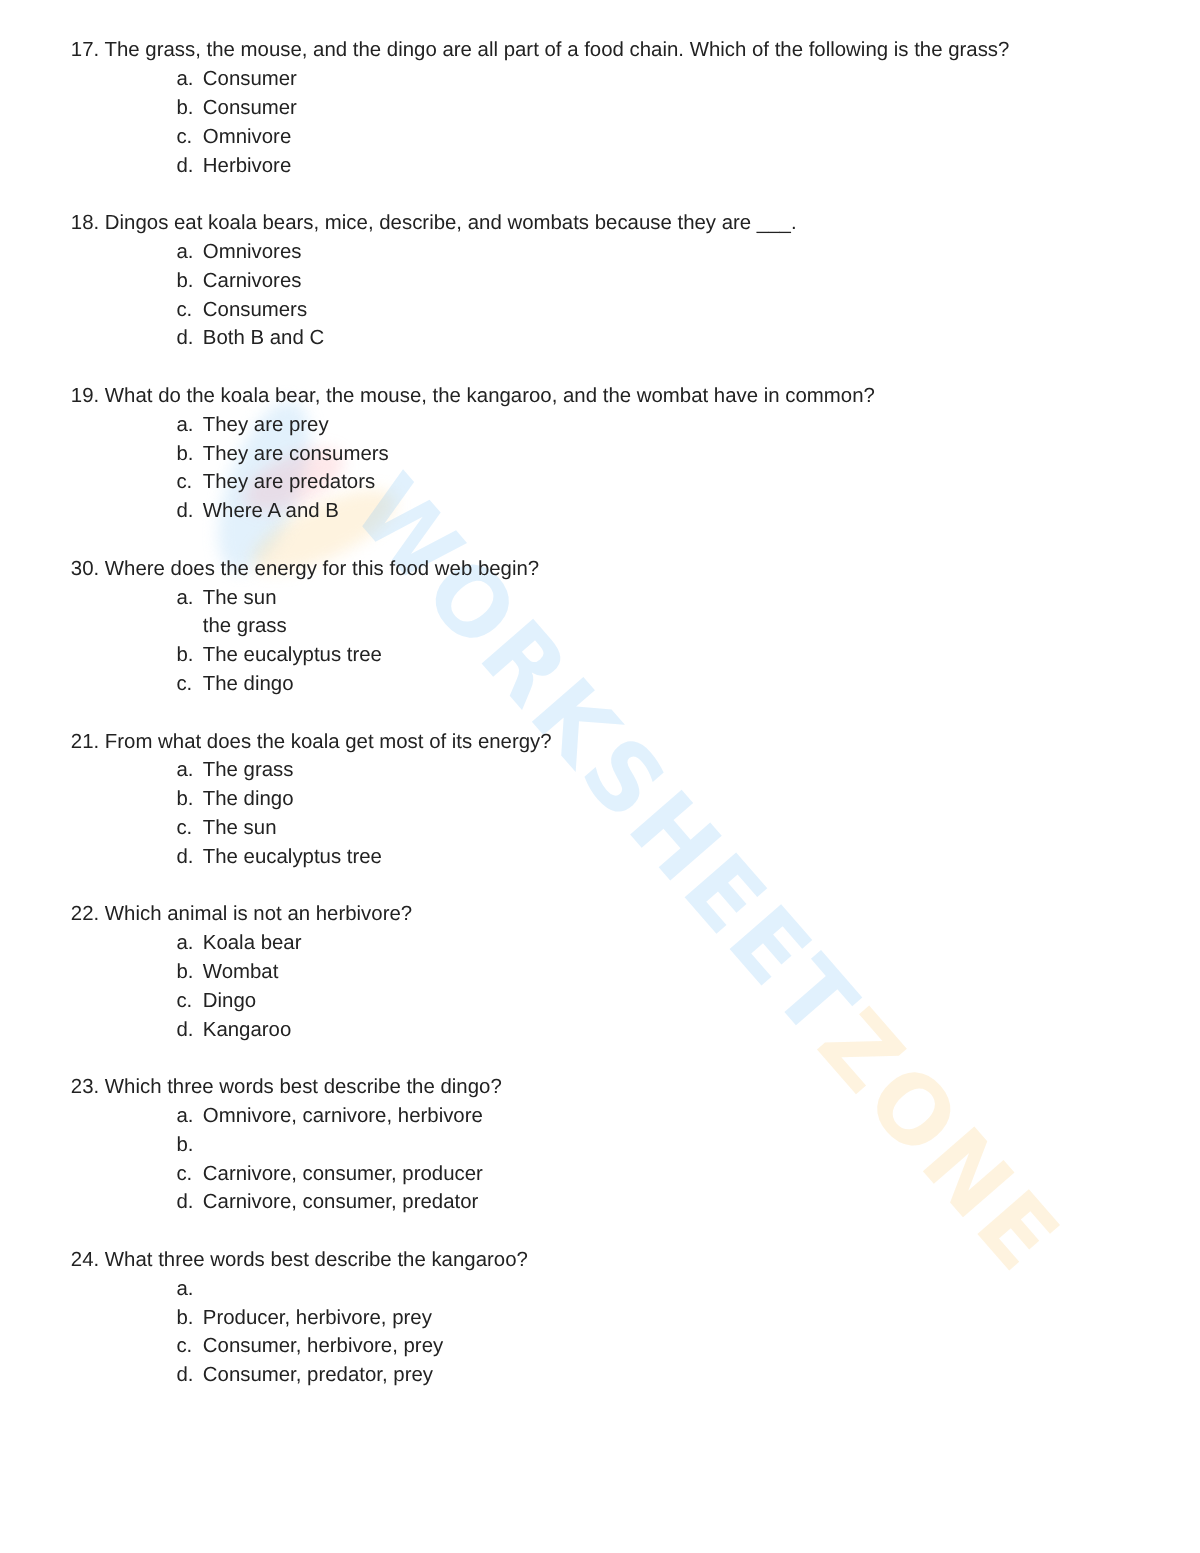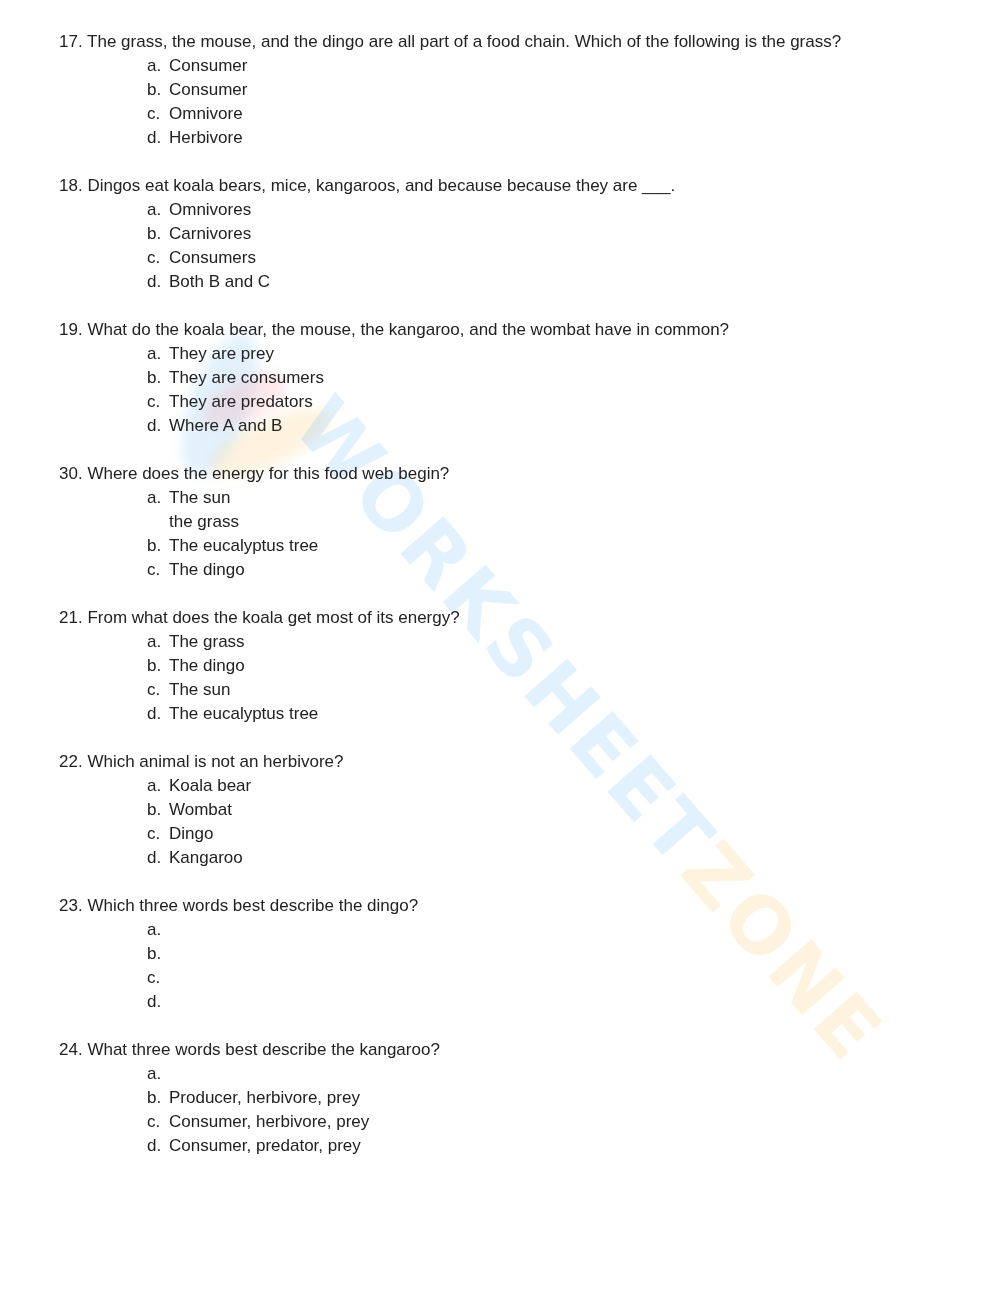--- a/index.html
+++ b/index.html
@@ -73,21 +73,21 @@
       </div>
     <div class="opt-line">
         <span class="opt-letter">d.</span>
         <span class="opt-text">Herbivore</span>
       </div>
   </div>
 
   <div class="question">
     <div class="q-line">
       <span class="q-num">18.</span>
-      <span>Dingos eat koala bears, mice, kangaroos, and because because they are ___.</span>
+      <span>Dingos eat koala bears, mice, describe, and wombats because they are ___.</span>
     </div>
     <div class="opt-line">
         <span class="opt-letter">a.</span>
         <span class="opt-text">Omnivores</span>
       </div>
     <div class="opt-line">
         <span class="opt-letter">b.</span>
         <span class="opt-text">Carnivores</span>
       </div>
     <div class="opt-line">
@@ -192,29 +192,32 @@
       </div>
   </div>
 
   <div class="question">
     <div class="q-line">
       <span class="q-num">23.</span>
       <span>Which three words best describe the dingo?</span>
     </div>
     <div class="opt-line">
         <span class="opt-letter">a.</span>
-      </div>
-    <div class="opt-line">
-        <span class="opt-letter">b.</span>
-      </div>
-    <div class="opt-line">
-        <span class="opt-letter">c.</span>
-      </div>
-    <div class="opt-line">
-        <span class="opt-letter">d.</span>
+        <span class="opt-text">Omnivore, carnivore, herbivore</span>
+      </div>
+    <div class="opt-line">
+        <span class="opt-letter">b.</span>
+      </div>
+    <div class="opt-line">
+        <span class="opt-letter">c.</span>
+        <span class="opt-text">Carnivore, consumer, producer</span>
+      </div>
+    <div class="opt-line">
+        <span class="opt-letter">d.</span>
+        <span class="opt-text">Carnivore, consumer, predator</span>
       </div>
   </div>
 
   <div class="question">
     <div class="q-line">
       <span class="q-num">24.</span>
       <span>What three words best describe the kangaroo?</span>
     </div>
     <div class="opt-line">
         <span class="opt-letter">a.</span>

